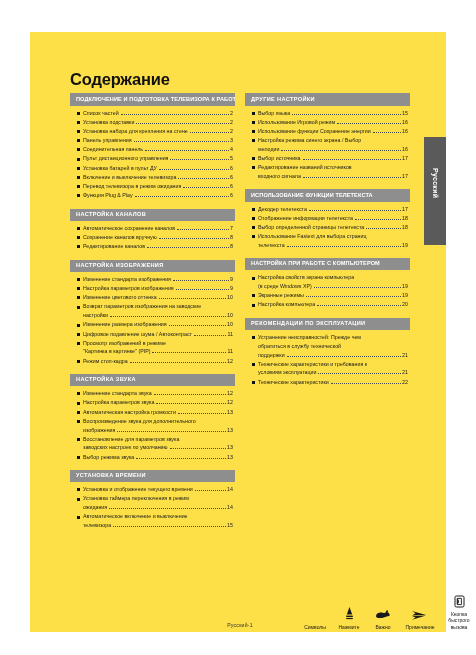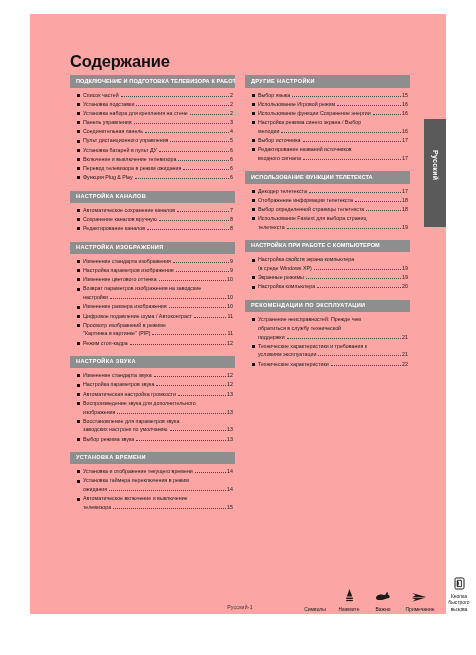--- a/index.html
+++ b/index.html
@@ -4,23 +4,23 @@
 <style>
   * { box-sizing: border-box; margin: 0; padding: 0; }
   html, body {
     width: 476px; height: 655px;
     background: #ffffff;
     font-family: "Liberation Sans", sans-serif;
     overflow: hidden;
   }
   #page {
     position: absolute;
-    left: 30px; top: 14px;
+    left: 30px; top: 32px;
     width: 416px; height: 600px;
-    background: #fca5a5;
+    background: #fde047;
   }
   #content {
     position: absolute;
     left: 40px; top: 38px;
     width: 340px;
   }
   .doc-title {
     font-size: 16.5px;
     font-weight: bold;
     color: #111111;

